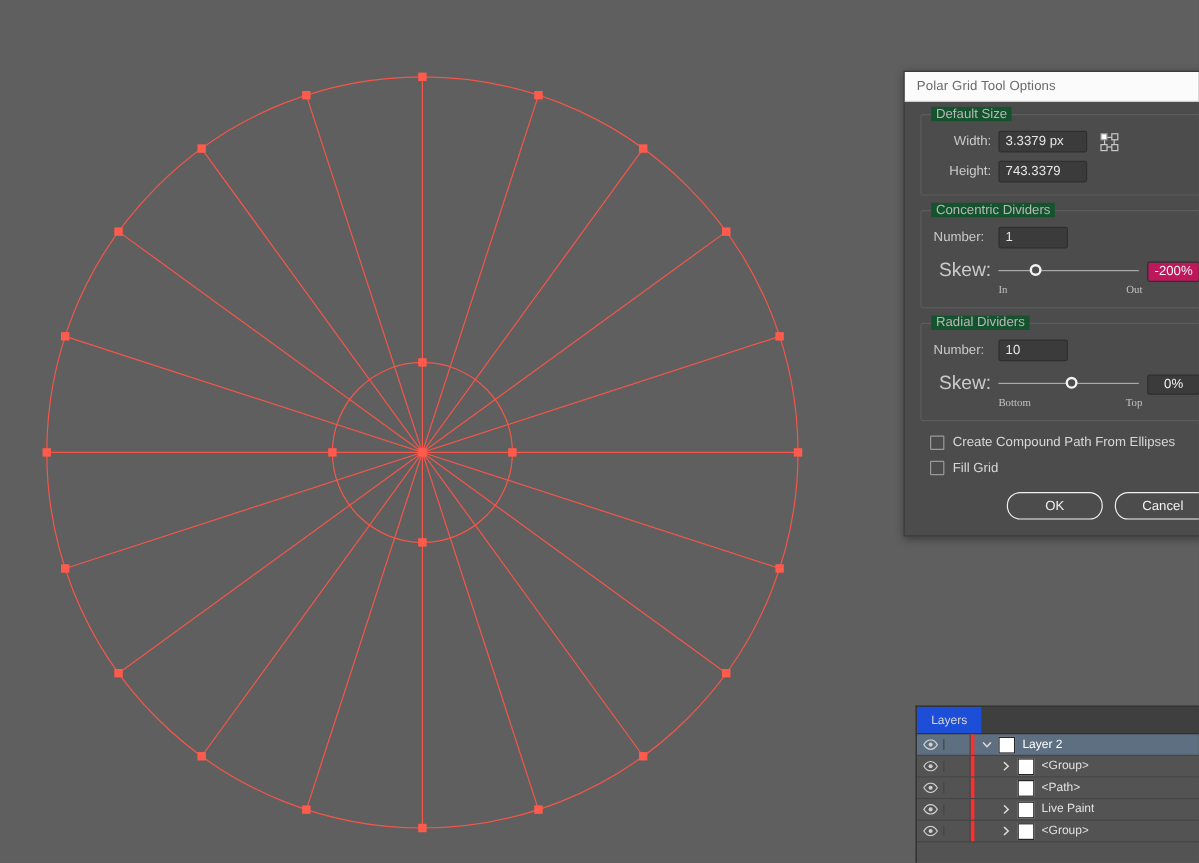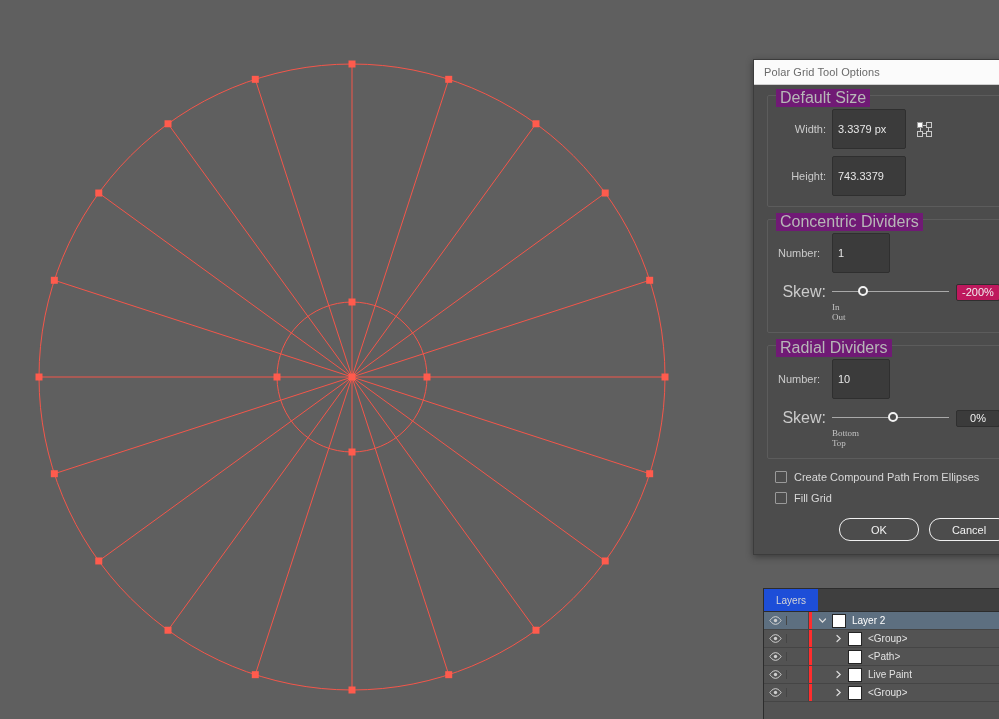--- a/index.html
+++ b/index.html
@@ -61,23 +61,23 @@
     border: 1px solid #5c5c5c;
     border-radius: 2px;
     margin-bottom: 12px;
     padding: 13px 10px 10px 10px;
     position: relative;
   }
   .group-title {
     position: absolute;
     top: -7px;
     left: 8px;
-    background: #701a75;
+    background: #14532d;
     padding: 0 4px;
-    font-size: 16px;
+    font-size: 11px;
     color: #b7b7b7;
     white-space: nowrap;
   }
 
   .field-row {
     display: flex;
     align-items: center;
     margin-bottom: 7px;
   }
   .field-row:last-child { margin-bottom: 0; }
@@ -91,21 +91,21 @@
   .lbl-w { width: 48px; }
   .lbl-num { width: 48px; text-align: left; }
 
   .input-box {
     background: #3b3b3b;
     border: 1px solid #2f2f2f;
     color: #e6e6e6;
     font-size: 11px;
     height: 16px;
     line-height: 16px;
-    padding: 11px 5px;
+    padding: 0 5px;
     border-radius: 2px;
     box-sizing: content-box;
     white-space: nowrap;
     overflow: hidden;
   }
   .w-input  { width: 62px; }
   .h-input  { width: 62px; }
   .n-input  { width: 46px; }
 
   
@@ -167,21 +167,20 @@
   }
   .slider-value.selected {
     background: #be185d;
   }
   .slider-ends {
     display: flex;
     justify-content: space-between;
     margin-left: 54px;
     margin-right: 48px;
     margin-top: 1px;
-    flex-direction: column;
   }
   .slider-end-label {
     font-size: 9px;
     color: #c2c2c2;
     font-family: "Liberation Serif", serif;
   }
 
   
   .check-row {
     display: flex;

